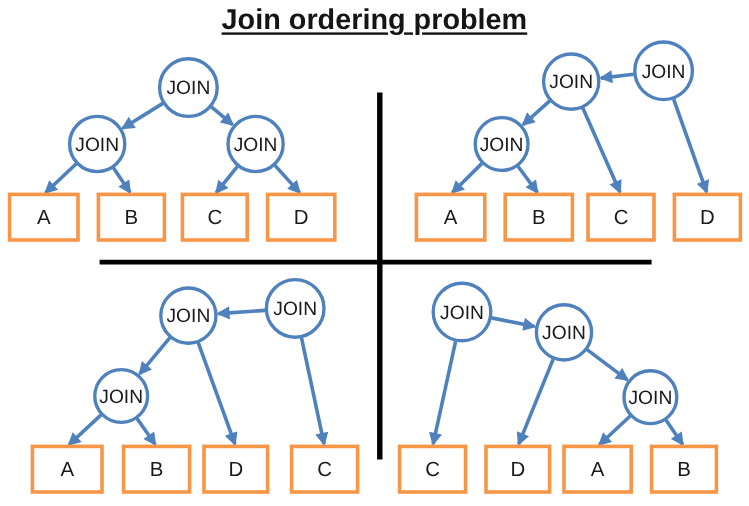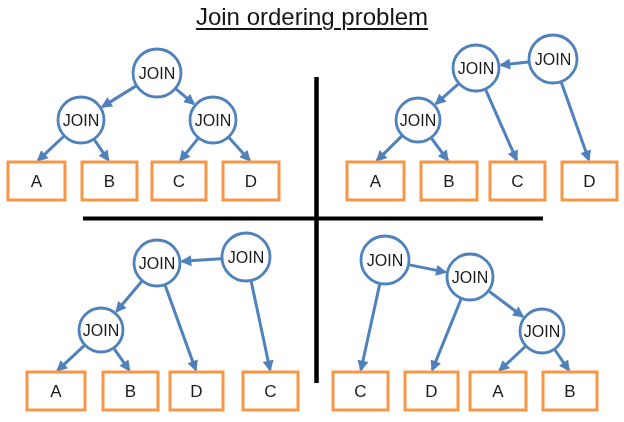--- a/index.html
+++ b/index.html
@@ -13,21 +13,21 @@
   }
   .page-title {
     position: absolute;
     top: 0; left: 0;
     width: 624px;
     margin: 0;
     padding-top: 3px;
     text-align: center;
     font-family: "Liberation Sans", sans-serif;
     font-size: 24px;
-    font-weight: 400;
+    font-weight: 700;
     color: #151515;
     text-decoration: underline;
     text-decoration-thickness: 2px;
     text-underline-offset: 3px;
   }
   svg.diagram { position: absolute; top: 0; left: 0; }
   svg text {
     font-family: "Liberation Sans", sans-serif;
     fill: #1a1a1a;
   }

